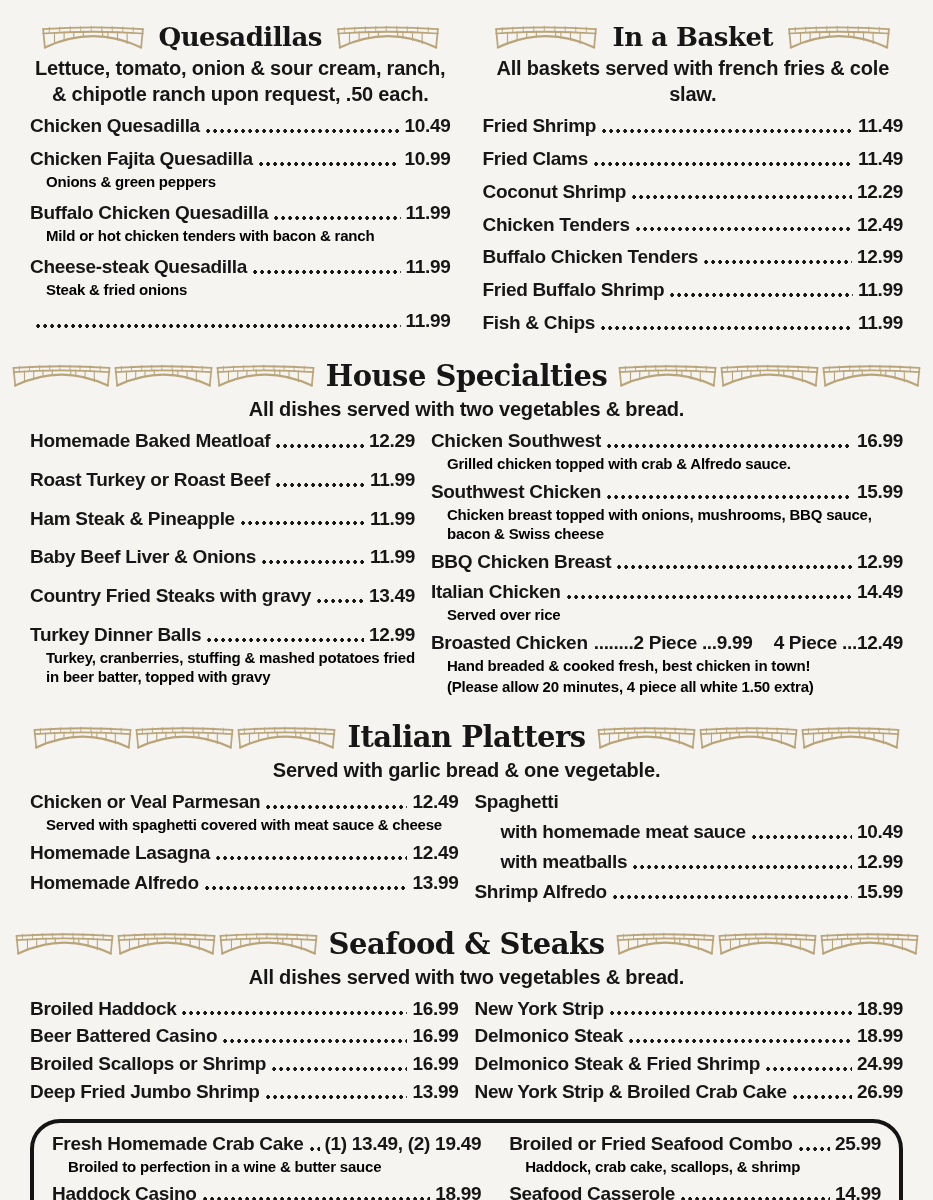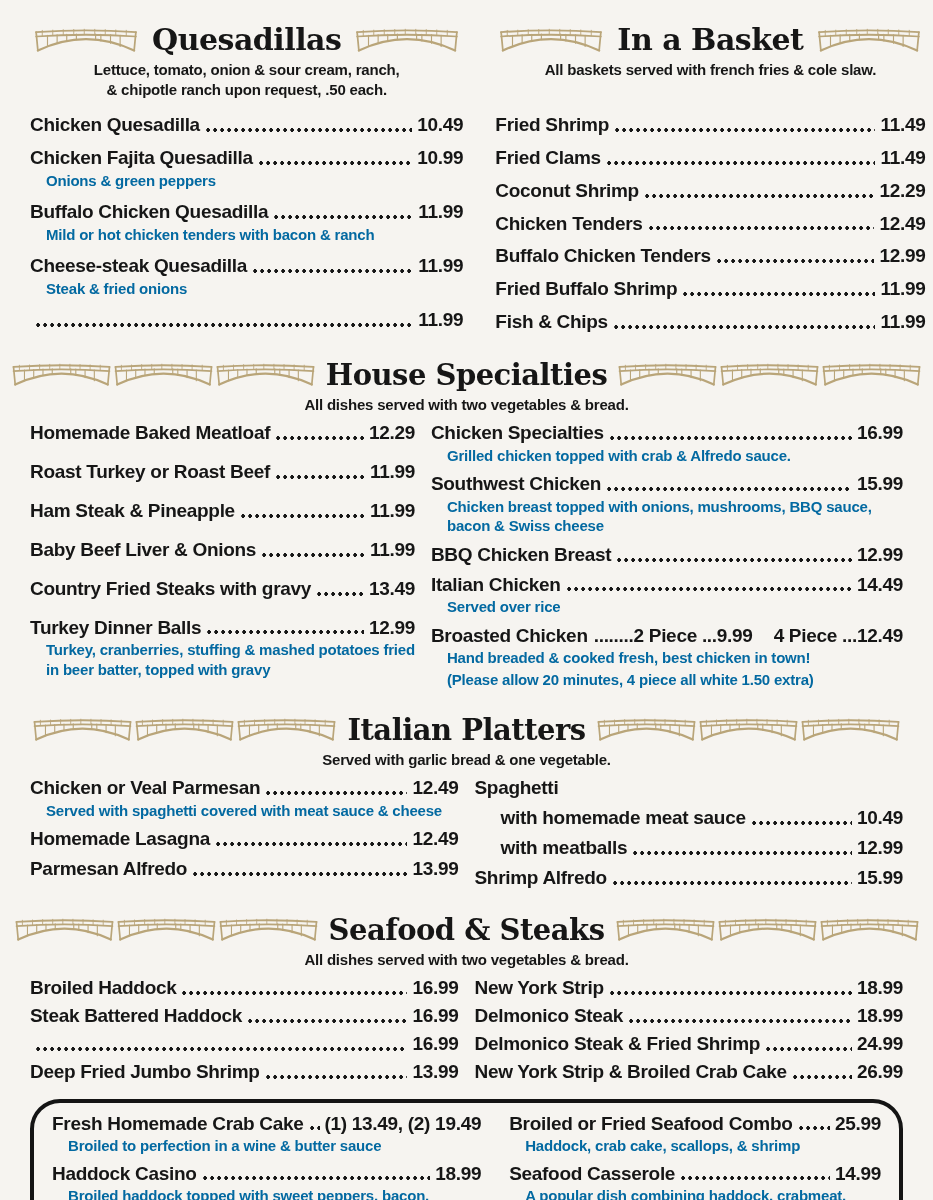--- a/index.html
+++ b/index.html
@@ -8,29 +8,29 @@
     background:#f6f4f0;color:#161616;
     font-family:"Liberation Sans",sans-serif;
     -webkit-font-smoothing:antialiased;
   }
   .page{box-sizing:border-box;width:933px;height:1200px;padding:22px 30px 10px;}
 
   
   .head{display:flex;align-items:center;justify-content:center;gap:10px;}
   .title{
     font-family:"DejaVu Serif","Liberation Serif",serif;
-    font-weight:700;font-size:30px;letter-spacing:-.5px;white-space:nowrap;
+    font-weight:700;font-size:26px;letter-spacing:-.5px;white-space:nowrap;
   }
   .full-head .title{font-size:29px;}
   .bridge{width:118px;height:30px;flex:0 0 auto;}
   .bridge-sm{width:112px;height:28px;}
   .bridge-group{display:flex;gap:1px;flex:0 0 auto;}
   .bridge-group .bridge{width:101px;height:27px;}
   .subtitle{
-    text-align:center;font-weight:700;font-size:15px;letter-spacing:-.2px;
+    text-align:center;font-weight:700;font-size:20px;letter-spacing:-.2px;
     margin-top:3px;line-height:1.3;
   }
   .top .subtitle{min-height:46px;}
 
   
   .two-col{display:grid;grid-template-columns:1fr 1fr;column-gap:16px;align-items:start;}
   .top-grid{display:grid;grid-template-columns:1fr 1fr;column-gap:32px;margin-bottom:14px;}
 
   
   .list{margin-top:8px;}
@@ -41,21 +41,21 @@
   .inline{white-space:nowrap;flex:0 0 auto;margin-left:6px;text-align:right;}
   .pr{white-space:nowrap;flex:0 0 auto;}
   .leader{
     flex:1 1 auto;min-width:10px;height:4px;align-self:flex-end;
     margin:0 5px 4px 6px;
     background-image:radial-gradient(circle at 2.2px 2px,#161616 1.7px,transparent 2px);
     background-size:7px 4px;background-repeat:repeat-x;
   }
   .leader.blank{background:none;}
   .desc{
-    font-weight:700;font-size:15px;letter-spacing:-.2px;color:#0369a1;
+    font-weight:700;font-size:15px;letter-spacing:-.2px;color:#000000;
     padding-left:16px;margin-top:2px;line-height:1.28;
   }
 
   
   .roomy .item{margin-bottom:17px;}
   .mid .item{margin-bottom:8px;}
   .tight .item{margin-bottom:6px;text-align:center;}
   .sec{margin-bottom:16px;}
 
   
@@ -277,21 +277,21 @@
               <span class="nm">Turkey Dinner Balls</span>
               <span class="leader"></span>
               <span class="pr">12.99</span>
             </div>
             <div class="desc">Turkey, cranberries, stuffing &amp; mashed potatoes fried in beer batter, topped with gravy</div>
           </div>
         </div>
       <div class="list mid">
           <div class="item">
             <div class="row">
-              <span class="nm">Chicken Specialties</span>
+              <span class="nm">Chicken Southwest</span>
               <span class="leader"></span>
               <span class="pr">16.99</span>
             </div>
             <div class="desc">Grilled chicken topped with crab &amp; Alfredo sauce.</div>
           </div>
           <div class="item">
             <div class="row">
               <span class="nm">Southwest Chicken</span>
               <span class="leader"></span>
               <span class="pr">15.99</span>
@@ -366,21 +366,21 @@
           </div>
           <div class="item">
             <div class="row">
               <span class="nm">Homemade Lasagna</span>
               <span class="leader"></span>
               <span class="pr">12.49</span>
             </div>
           </div>
           <div class="item">
             <div class="row">
-              <span class="nm">Parmesan Alfredo</span>
+              <span class="nm">Homemade Alfredo</span>
               <span class="leader"></span>
               <span class="pr">13.99</span>
             </div>
           </div>
         </div>
       <div class="list mid">
           <div class="item">
             <div class="row">
               <span class="nm">Spaghetti</span>
             </div>
@@ -441,27 +441,28 @@
       <div class="list tight">
           <div class="item">
             <div class="row">
               <span class="nm">Broiled Haddock</span>
               <span class="leader"></span>
               <span class="pr">16.99</span>
             </div>
           </div>
           <div class="item">
             <div class="row">
-              <span class="nm">Steak Battered Haddock</span>
+              <span class="nm">Beer Battered Casino</span>
               <span class="leader"></span>
               <span class="pr">16.99</span>
             </div>
           </div>
           <div class="item">
             <div class="row">
+              <span class="nm">Broiled Scallops or Shrimp</span>
               <span class="leader"></span>
               <span class="pr">16.99</span>
             </div>
           </div>
           <div class="item">
             <div class="row">
               <span class="nm">Deep Fried Jumbo Shrimp</span>
               <span class="leader"></span>
               <span class="pr">13.99</span>
             </div>

